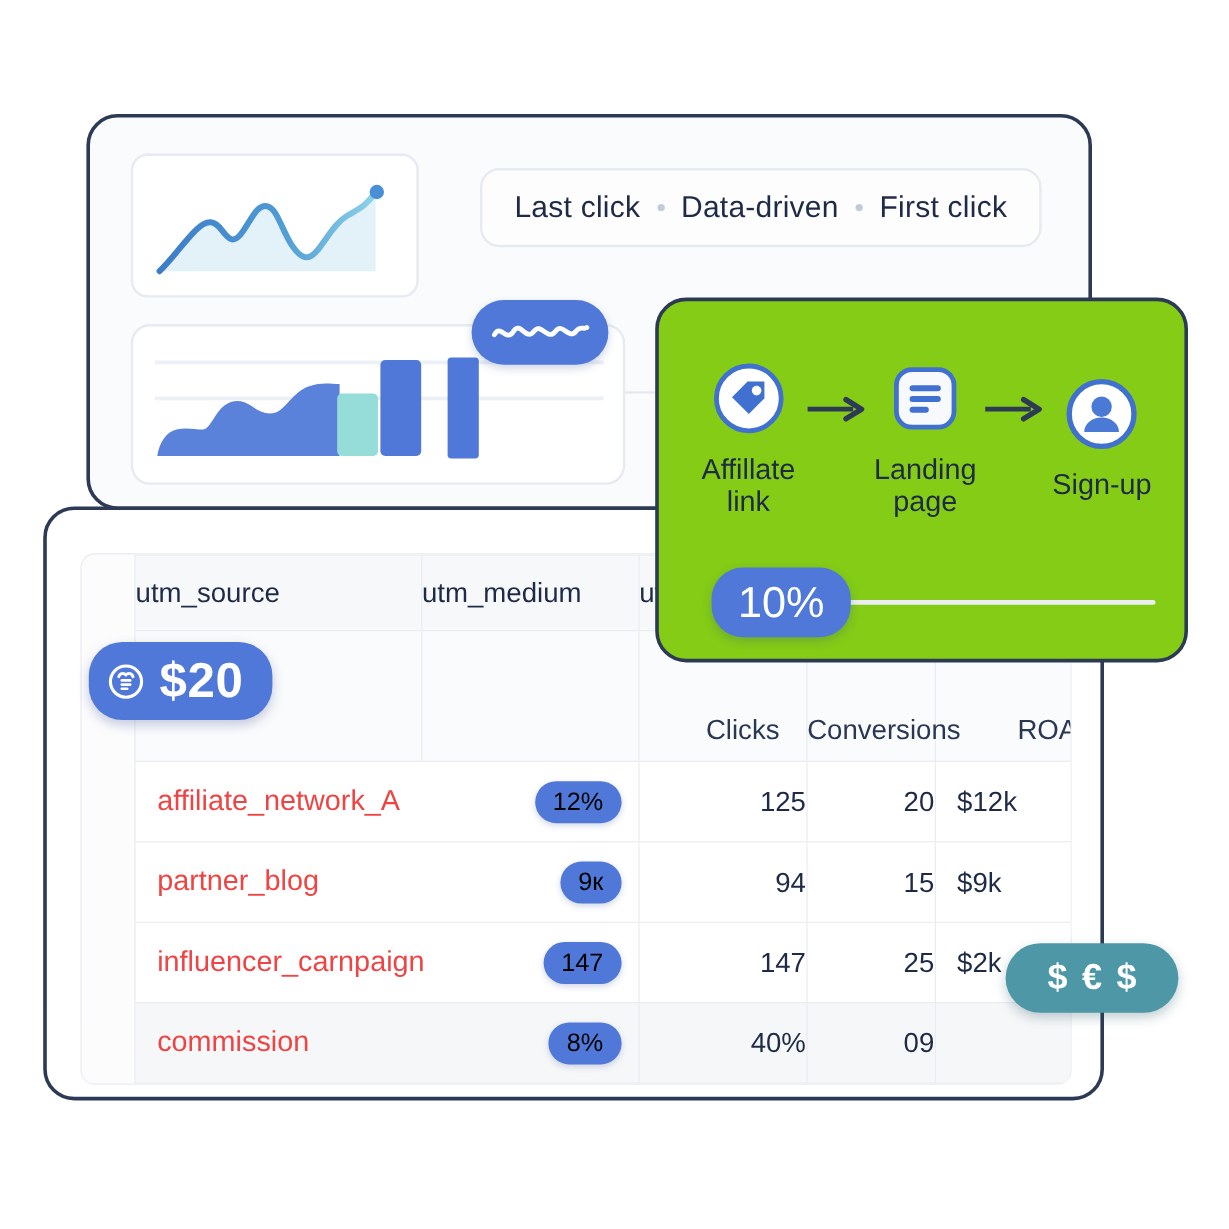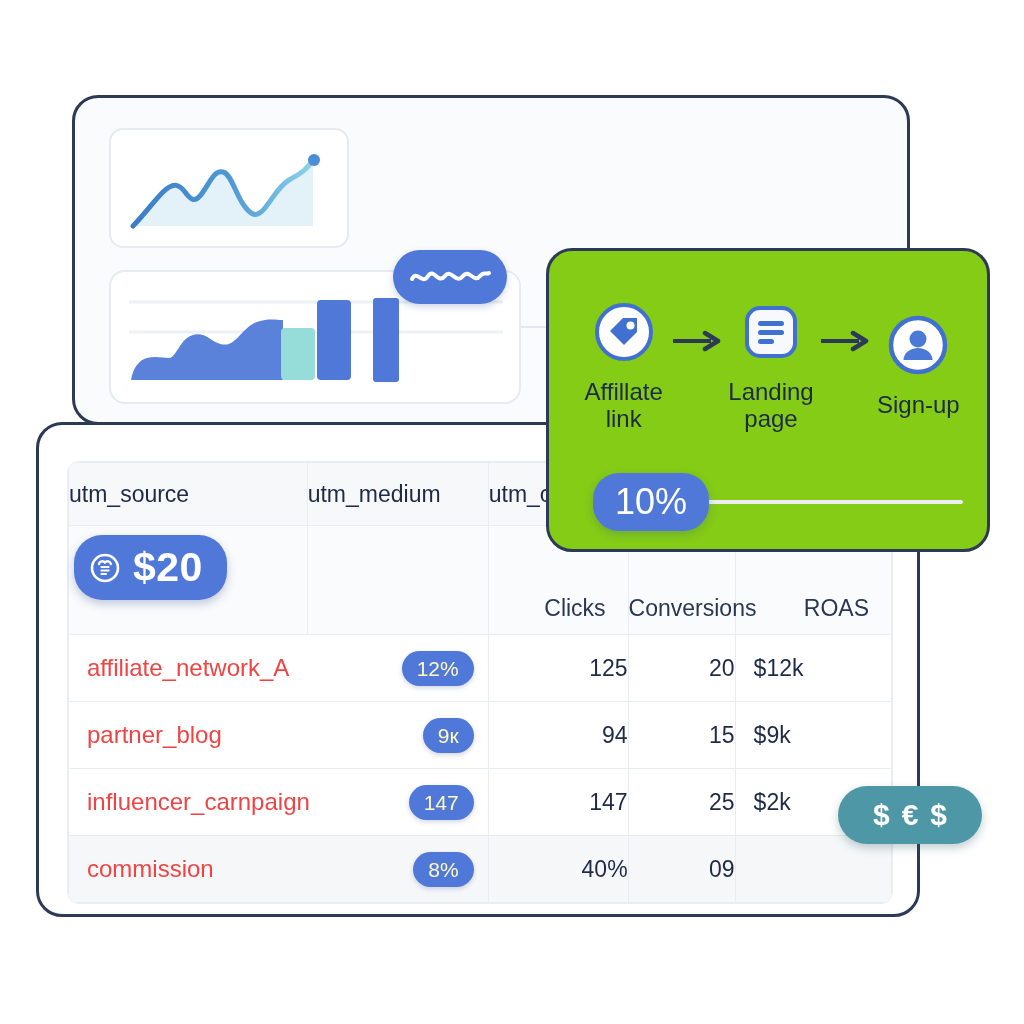--- a/index.html
+++ b/index.html
@@ -152,20 +152,21 @@
     width: 824px;
     background: #fcfcfd;
     border: 1px solid #e9ecf2;
     border-radius: 12px;
     overflow: hidden;
   }
   table.grid {
     border-collapse: collapse;
     width: 100%;
     table-layout: fixed;
+    margin-left: 44px;
   }
   table.grid th,
   table.grid td {
     border: 1px solid #e9ecf2;
     padding: 0;
     height: 66px;
     font-weight: normal;
     font-size: 23px;
     color: #1e2a46;
     vertical-align: middle;
@@ -206,21 +207,21 @@
     display: flex;
     align-items: center;
     justify-content: space-between;
     padding: 0 14px 0 18px;
     height: 100%;
   }
   .src-name { font-size: 24px; color: #ef4444; white-space: nowrap; }
 
   .badge {
     background: #4f78d8;
-    color: #fef9c3;
+    color: #000000;
     font-size: 21px;
     border-radius: 22px;
     padding: 7px 15px;
     line-height: 1;
     box-shadow: 0 2px 5px rgba(45,70,140,.22);
     white-space: nowrap;
     flex: 0 0 auto;
   }
 
   
@@ -363,20 +364,27 @@
         <path d="M22,96 C34,84 42,72 52,62 C62,52 68,54 74,62 C80,70 84,74 92,62
                  C100,50 104,40 112,42 C120,44 124,62 132,74 C140,86 146,88 154,78
                  C162,68 168,56 178,50 C188,44 194,42 202,30 L202,96 Z" fill="#e3f2f8"></path>
         <path d="M22,96 C34,84 42,72 52,62 C62,52 68,54 74,62 C80,70 84,74 92,62
                  C100,50 104,40 112,42 C120,44 124,62 132,74 C140,86 146,88 154,78
                  C162,68 168,56 178,50 C188,44 194,42 202,30" fill="none" stroke="url(#lg)" stroke-width="5" stroke-linecap="round" stroke-linejoin="round"></path>
         <circle cx="203" cy="30" r="6" fill="#4a8fd6"></circle>
       </svg>
     </div>
 
+    <div id="attr-strip">
+      <span class="attr-label">Last click</span>
+      <span class="attr-dot"></span>
+      <span class="attr-label">Data-driven</span>
+      <span class="attr-dot"></span>
+      <span class="attr-label">First click</span>
+    </div>
 
     <div class="ghost-panel" id="ghost-1"></div>
 
     <div id="bar-tile">
       <svg width="408" height="130" viewBox="0 0 408 130">
         <line x1="18" y1="30" x2="392" y2="30" stroke="#edf0f5" stroke-width="3"></line>
         <line x1="18" y1="60" x2="392" y2="60" stroke="#edf0f5" stroke-width="3"></line>
         <path d="M20,108 C22,96 28,88 36,86 C44,84 52,86 58,86
                  C64,86 68,72 76,66 C84,60 92,62 98,66
                  C104,70 110,74 118,72 C126,70 134,54 146,50

